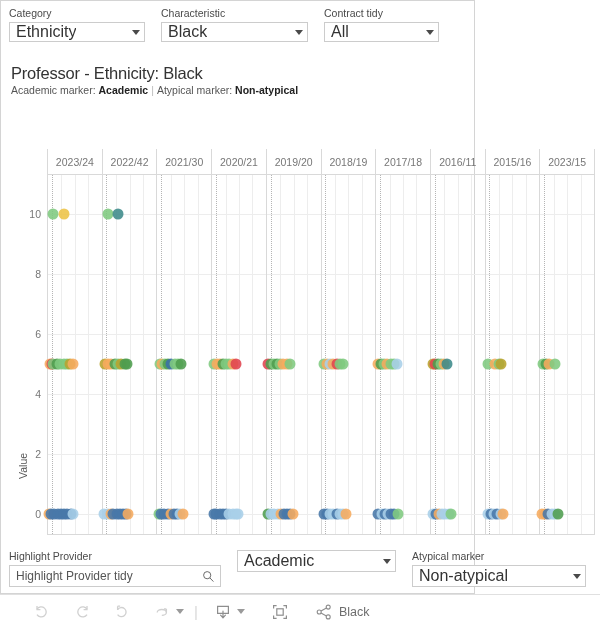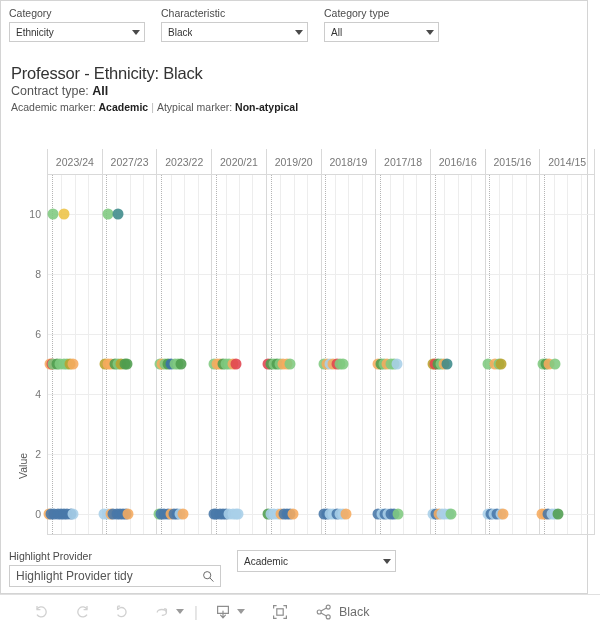--- a/index.html
+++ b/index.html
@@ -5,41 +5,41 @@
   html,body{margin:0;padding:0;}
   body{
     width:600px;height:627px;
     background:#ffffff;
     font-family:"Liberation Sans", sans-serif;
     color:#333333;
     overflow:hidden;
     position:relative;
   }
   .viz-frame{
-    position:absolute;left:0;top:0;width:588px;height:594px;
+    position:absolute;left:0;top:0;width:475px;height:594px;
     border:1px solid #d4d4d4;
     box-sizing:border-box;
     background:#fff;
   }
 
   
   .filter-bar{
     position:absolute;left:0;top:0;width:598px;height:46px;
     display:flex;
   }
   .filter-cell{padding:6px 8px 0 8px;box-sizing:border-box;}
   .filter-label{
     font-size:10.5px;color:#4a4a4a;line-height:12px;margin-bottom:3px;
     white-space:nowrap;
   }
   .dropdown{
     height:20px;border:1px solid #cccccc;background:#fff;
     display:flex;align-items:center;justify-content:space-between;
     padding:0 4px 0 6px;box-sizing:border-box;
-    font-size:10px;color:#333;
+    font-size:16px;color:#333;
   }
   .dropdown .dd-val{white-space:nowrap;overflow:hidden;text-overflow:ellipsis;}
   .caret{
     width:0;height:0;margin-left:4px;flex:none;
     border-left:4px solid transparent;border-right:4px solid transparent;
     border-top:5px solid #4a4a4a;
   }
 
   
   .title-block{position:absolute;left:10px;top:62px;width:560px;}
@@ -135,60 +135,57 @@
         </div>
       </div>
       <div class="filter-cell" style="width: 163px;">
         <div class="filter-label">Characteristic</div>
         <div class="dropdown">
           <span class="dd-val">Black</span>
           <span class="caret"></span>
         </div>
       </div>
       <div class="filter-cell" style="width: 131px;">
-        <div class="filter-label">Category type</div>
+        <div class="filter-label">Contract tidy</div>
         <div class="dropdown">
           <span class="dd-val">All</span>
           <span class="caret"></span>
         </div>
       </div>
     </div>
 
   <div class="title-block">
     <div class="title-main">Professor - Ethnicity: Black</div>
-    <div class="title-sub">
-      <span>Contract type: </span><b>All</b>
-    </div>
     <div class="title-small">
       <span>Academic marker: </span><b>Academic</b><span class="sep">|</span><span>Atypical marker: </span><b>Non-atypical</b>
     </div>
   </div>
 
   <div class="chart-wrap">
     <div class="y-axis-title">Value</div>
     <div class="y-ticks" id="y-ticks">
         <div class="y-tick" style="top: 339px;">0</div>
         <div class="y-tick" style="top: 279px;">2</div>
         <div class="y-tick" style="top: 219px;">4</div>
         <div class="y-tick" style="top: 159px;">6</div>
         <div class="y-tick" style="top: 99px;">8</div>
         <div class="y-tick" style="top: 39px;">10</div>
       </div>
     <div class="panels">
       <div class="hdr-row" id="hdr-row">
           <div class="hdr-cell">2023/24</div>
-          <div class="hdr-cell">2027/23</div>
-          <div class="hdr-cell">2023/22</div>
+          <div class="hdr-cell">2022/42</div>
+          <div class="hdr-cell">2021/30</div>
           <div class="hdr-cell">2020/21</div>
           <div class="hdr-cell">2019/20</div>
           <div class="hdr-cell">2018/19</div>
           <div class="hdr-cell">2017/18</div>
-          <div class="hdr-cell">2016/16</div>
+          <div class="hdr-cell">2016/11</div>
           <div class="hdr-cell">2015/16</div>
-          <div class="hdr-cell">2014/15</div>
+          <div class="hdr-cell">2023/15</div>
         </div>
       <div class="plot-row" id="plot-row">
           <div class="panel">
             <div class="hgrid" style="top: 339px;"></div>
             <div class="hgrid" style="top: 279px;"></div>
             <div class="hgrid" style="top: 219px;"></div>
             <div class="hgrid" style="top: 159px;"></div>
             <div class="hgrid" style="top: 99px;"></div>
             <div class="hgrid" style="top: 39px;"></div>
             <div class="vgrid" style="left: 25%;"></div>
@@ -472,20 +469,27 @@
             </svg>
         </span>
       </div>
     </div>
     <div class="filter-cell" style="width:175px">
       <div class="dropdown" style="height:22px">
         <span class="dd-val">Academic</span>
         <span class="caret"></span>
       </div>
     </div>
+    <div class="filter-cell" style="width:190px">
+      <div class="filter-label">Atypical marker</div>
+      <div class="dropdown" style="height:22px">
+        <span class="dd-val">Non-atypical</span>
+        <span class="caret"></span>
+      </div>
+    </div>
   </div>
 
 </div>
 
 <div class="toolbar">
 
 
   <div class="tb-item" style="margin-left:33px">
     <span>
       <svg width="18" height="18" viewBox="0 0 18 18" fill="none" stroke="#d0d0d0" stroke-width="1.3">

